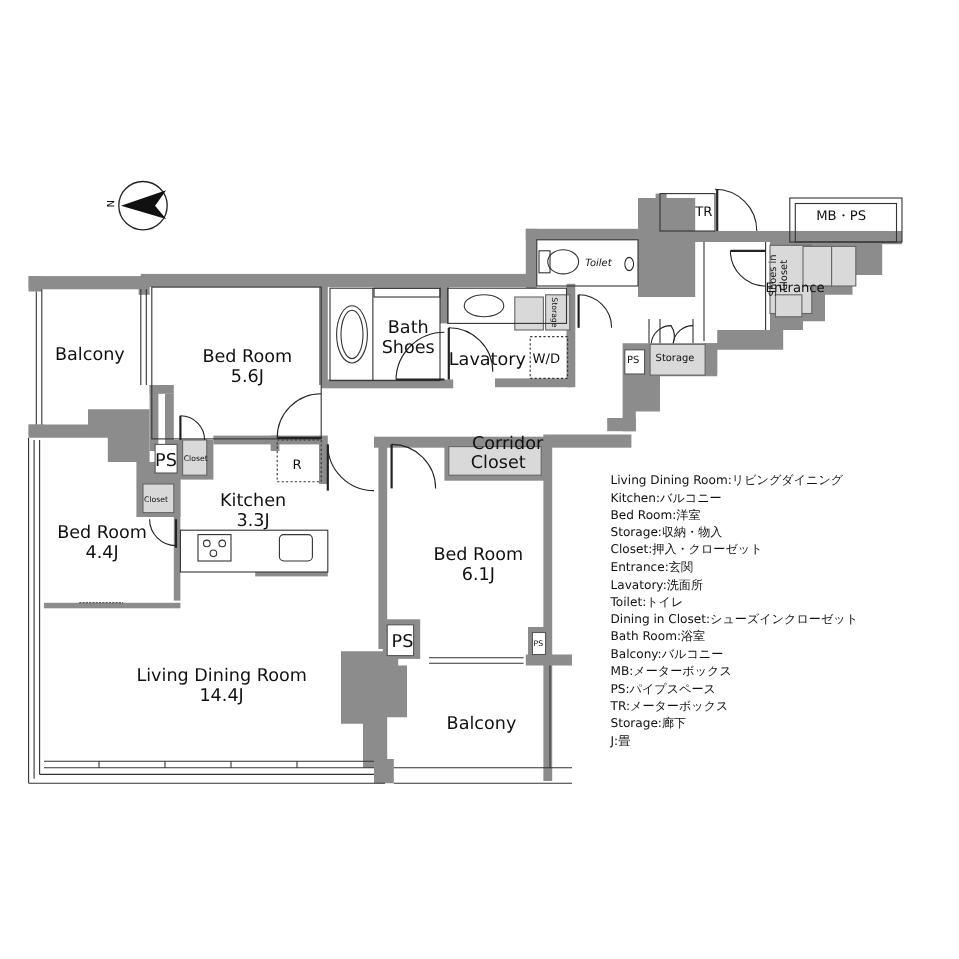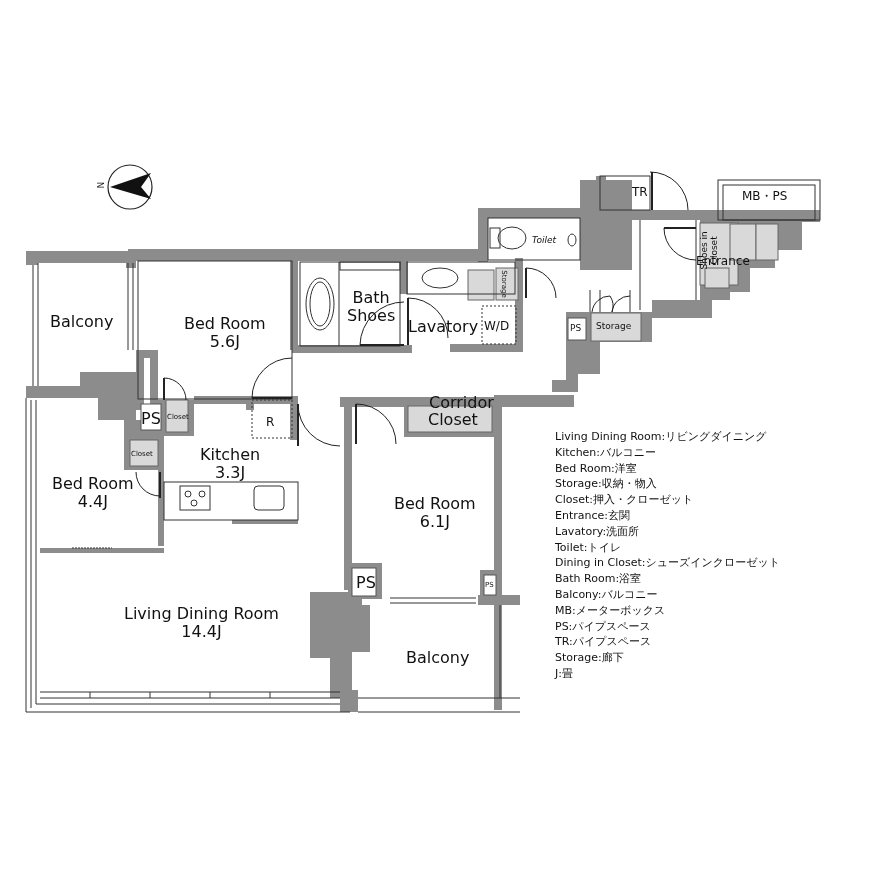--- a/index.html
+++ b/index.html
@@ -248,18 +248,18 @@
   <div>Storage:収納・物入</div>
   <div>Closet:押入・クローゼット</div>
   <div>Entrance:玄関</div>
   <div>Lavatory:洗面所</div>
   <div>Toilet:トイレ</div>
   <div>Dining in Closet:シューズインクローゼット</div>
   <div>Bath Room:浴室</div>
   <div>Balcony:バルコニー</div>
   <div>MB:メーターボックス</div>
   <div>PS:パイプスペース</div>
-  <div>TR:パイプスペース</div>
+  <div>TR:メーターボックス</div>
   <div>Storage:廊下</div>
   <div>J:畳</div>
 </div>
 
 </div>
 
 </body></html>

